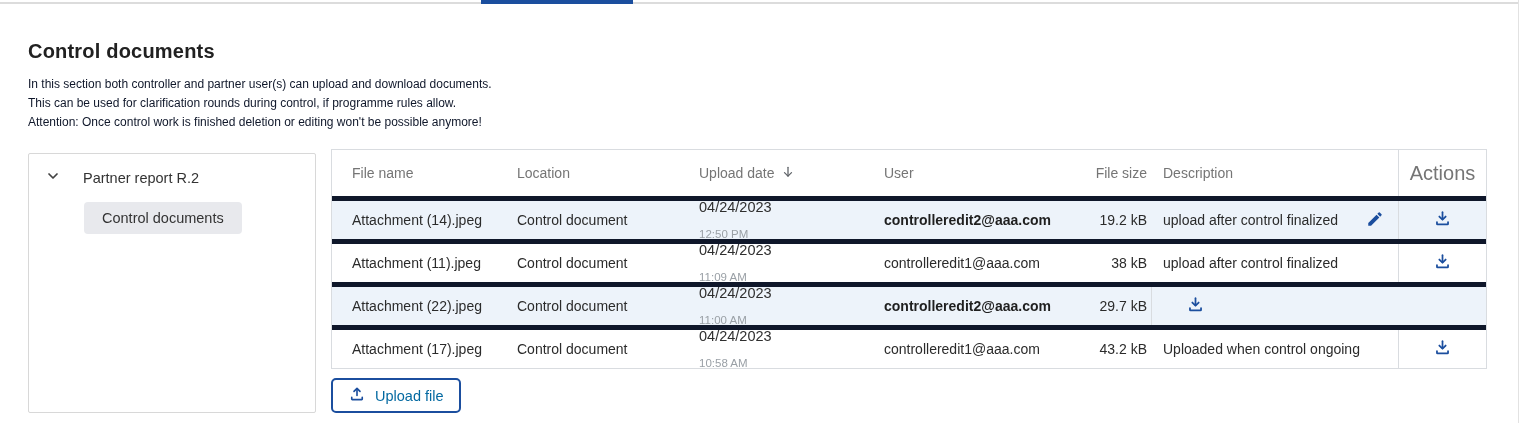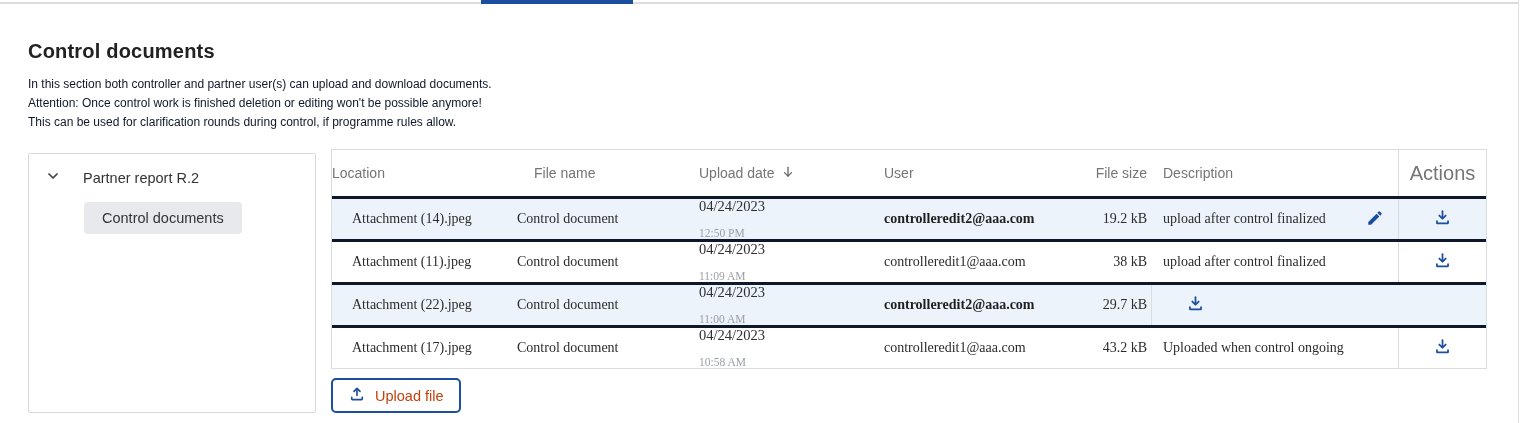--- a/index.html
+++ b/index.html
@@ -39,21 +39,21 @@
     background: #e8e9ed; border-radius: 4px;
     padding: 8px 18px; font-size: 14.5px; color: #333;
     border: none; cursor: pointer; font-family: inherit;
   }
 
   
   .table-wrap { flex: none; width: 1156px; }
   .doc-table { border: 1px solid #d9dce0; background: #fff; }
   .t-row { display: flex; align-items: center; height: 43px; }
   .t-row.header { height: 46px; color: #757575; }
-  .t-row + .t-row { border-top: 3px solid #0f172a; font-family: Liberation Serif, serif; }
+  .t-row + .t-row { border-top: 5px solid #0f172a; }
   .t-row.alt { background: #edf3fa; }
   .cell { font-size: 14px; overflow: hidden; white-space: nowrap; }
   .col-file { width: 185px; padding-left: 20px; }
   .col-loc  { width: 182px; }
   .col-date { width: 185px; display: flex; align-items: center; gap: 6px; }
   .col-user { width: 177px; }
   .col-size { width: 90px; text-align: right; padding-right: 4px; }
   .col-desc { flex: 1; padding-left: 12px; display: flex; align-items: center; }
   .col-actions { width: 88px; align-self: stretch; border-left: 1px solid #d9dce0;
                  display: flex; align-items: center; justify-content: center; }
@@ -62,62 +62,62 @@
   .date-main { font-size: 14.5px; color: #2f2f2f; }
   .date-time { font-size: 11.5px; color: #9aa0a6; margin-top: 12px; }
   .user-bold { font-weight: 700; color: #1f1f1f; }
   .edit-btn { margin-left: auto; padding-right: 14px; background: none; border: none; cursor: pointer; display: flex; align-items: center; }
   .dl-btn { background: none; border: none; cursor: pointer; display: flex; align-items: center; }
 
   
   .upload-btn {
     margin-top: 9px; display: inline-flex; align-items: center; gap: 9px;
     background: #fff; border: 2px solid #1b4e9e; border-radius: 5px;
-    color: #c2410c; font-size: 14.5px; font-weight: 500;
+    color: #0369a1; font-size: 14.5px; font-weight: 500;
     padding: 5px 15px; cursor: pointer; font-family: inherit;
   }
 </style>
 </head>
 <body>
 
 <div class="page">
 
   <div class="tab-strip">
     <div class="gray-line"></div>
     <div class="active-indicator"></div>
   </div>
 
   <div class="content">
     <h1 class="page-title">Control documents</h1>
     <div class="intro">
       <div>In this section both controller and partner user(s) can upload and download documents.</div>
+      <div>This can be used for clarification rounds during control, if programme rules allow.</div>
       <div>Attention: Once control work is finished deletion or editing won't be possible anymore!</div>
-      <div>This can be used for clarification rounds during control, if programme rules allow.</div>
     </div>
 
     <div class="main">
 
       <div class="tree-panel">
         <div class="tree-row">
           <span>
             <svg width="16" height="16" viewBox="0 0 24 24" fill="none" stroke="#424242" stroke-width="2.6" stroke-linecap="round" stroke-linejoin="round">
                 <polyline points="6 9 12 15 18 9"></polyline>
               </svg>
           </span>
           <span class="tree-label">Partner report R.2</span>
         </div>
         <button class="tree-chip">Control documents</button>
       </div>
 
       <div class="table-wrap">
         <div class="doc-table">
 
           <div class="t-row header">
+            <div class="cell col-file">File name</div>
             <div class="cell col-loc">Location</div>
-            <div class="cell col-file">File name</div>
             <div class="cell col-date">
               <span>Upload date</span>
               <span>
                 <svg width="14" height="14" viewBox="0 0 24 24" fill="none" stroke="#5f6368" stroke-width="2.2" stroke-linecap="round" stroke-linejoin="round">
                     <line x1="12" y1="4" x2="12" y2="19"></line>
                     <polyline points="6 13 12 19 18 13"></polyline>
                   </svg>
               </span>
             </div>
             <div class="cell col-user">User</div>

